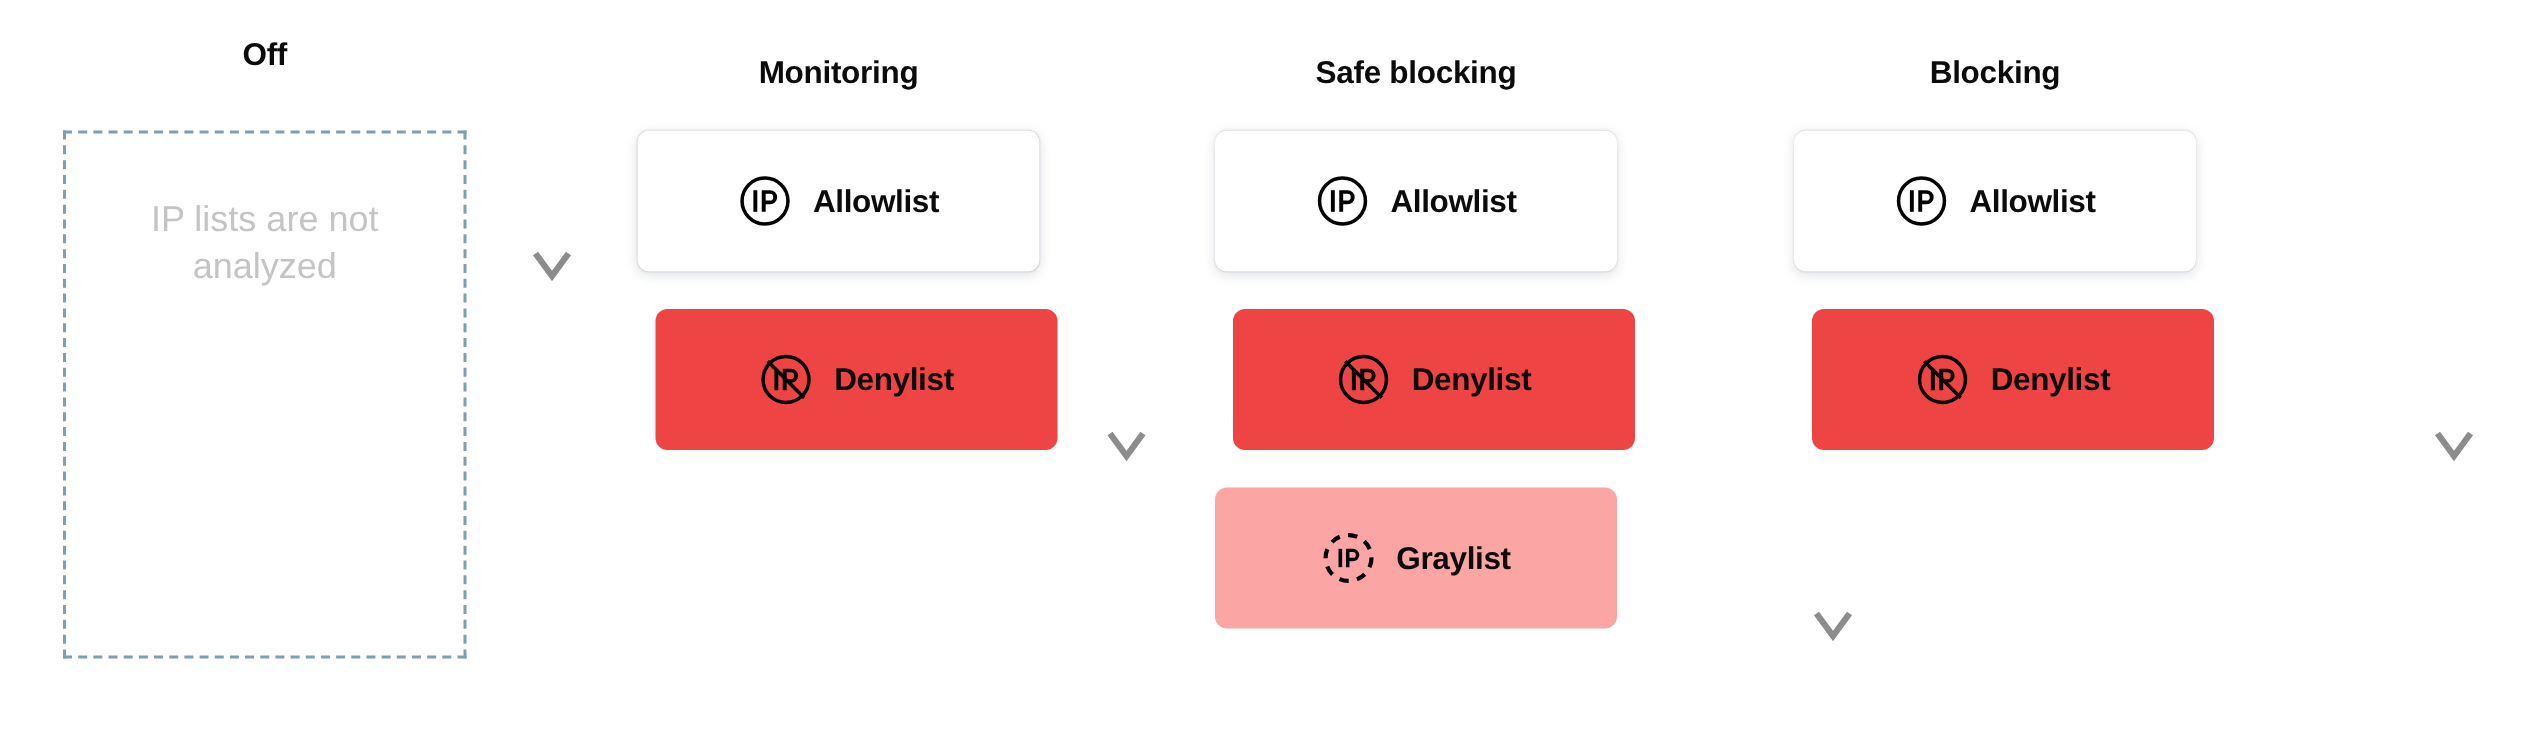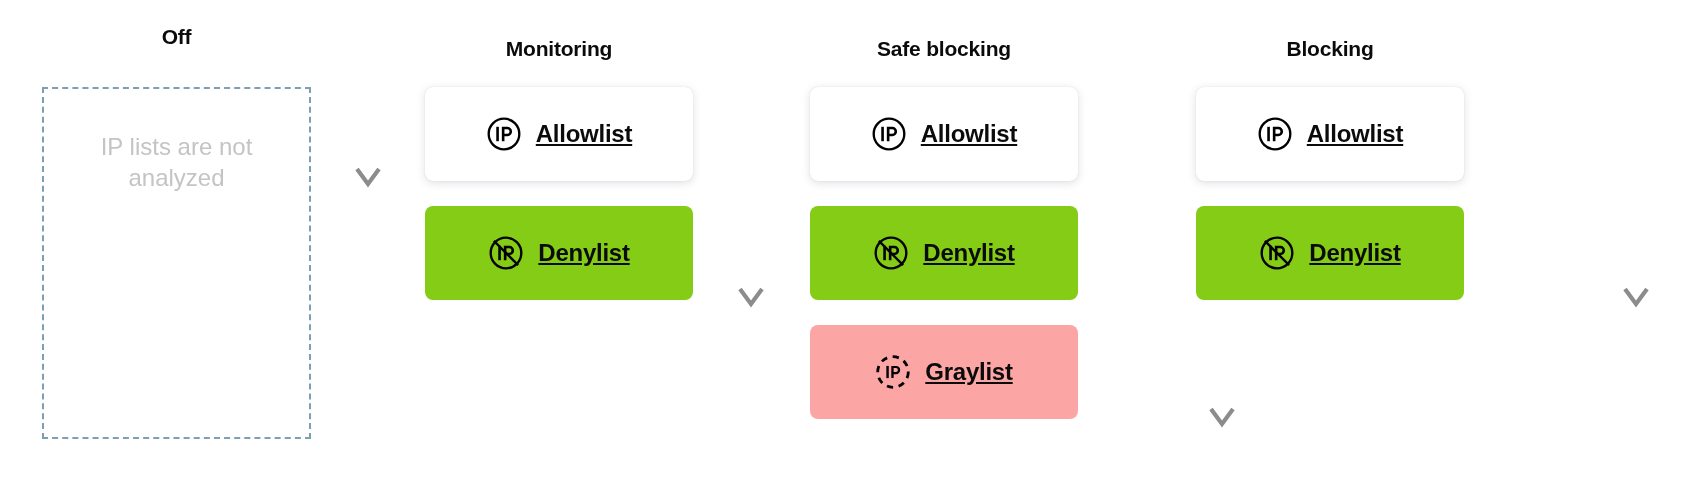--- a/index.html
+++ b/index.html
@@ -74,39 +74,39 @@
     align-items: center;
     justify-content: center;
     box-sizing: border-box;
     margin-bottom: 25px;
   }
   .card.white {
     background: #ffffff;
     box-shadow: 0 2px 8px rgba(60,70,90,0.17), 0 0 1px rgba(60,70,90,0.22);
   }
   .card.red {
-    background: #84cc16;
+    background: #ef4444;
+    margin-left: 12px;
   }
   .card.gray {
     background: #fca5a5;
   }
 
   .card-inner {
     display: flex;
     align-items: center;
     gap: 14px;
   }
   .card-label {
-    font-size: 24px;
+    font-size: 21px;
     font-weight: bold;
     color: #0b0b0b;
     letter-spacing: -0.25px;
     white-space: nowrap;
     line-height: 1;
-    text-decoration: underline;
   }
   .card-icon {
     width: 36px;
     height: 36px;
     flex: 0 0 36px;
     display: block;
   }
 
   
   .arrow {

